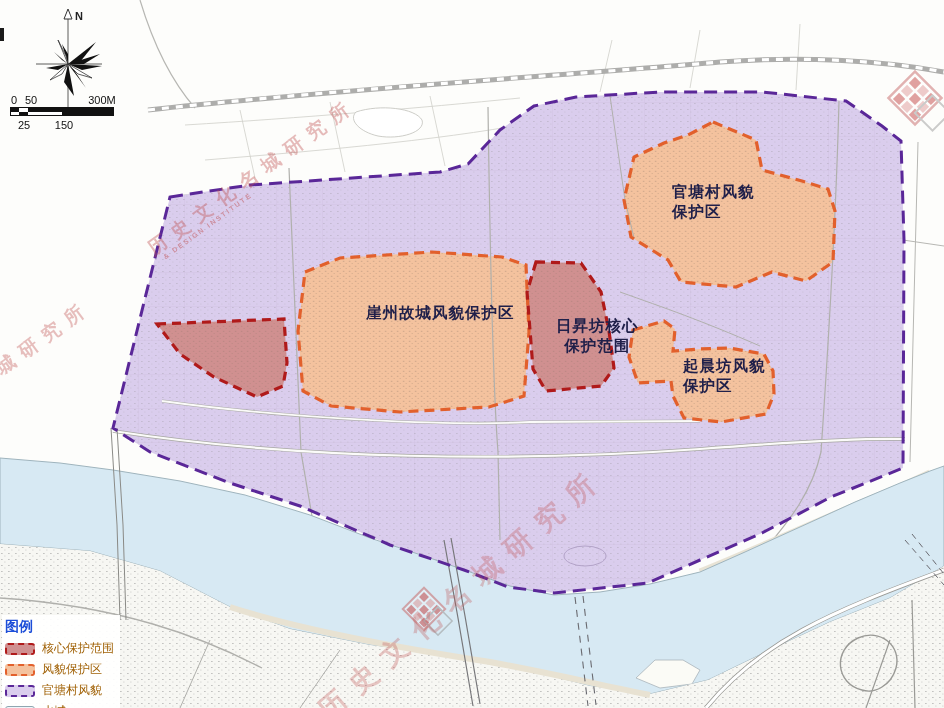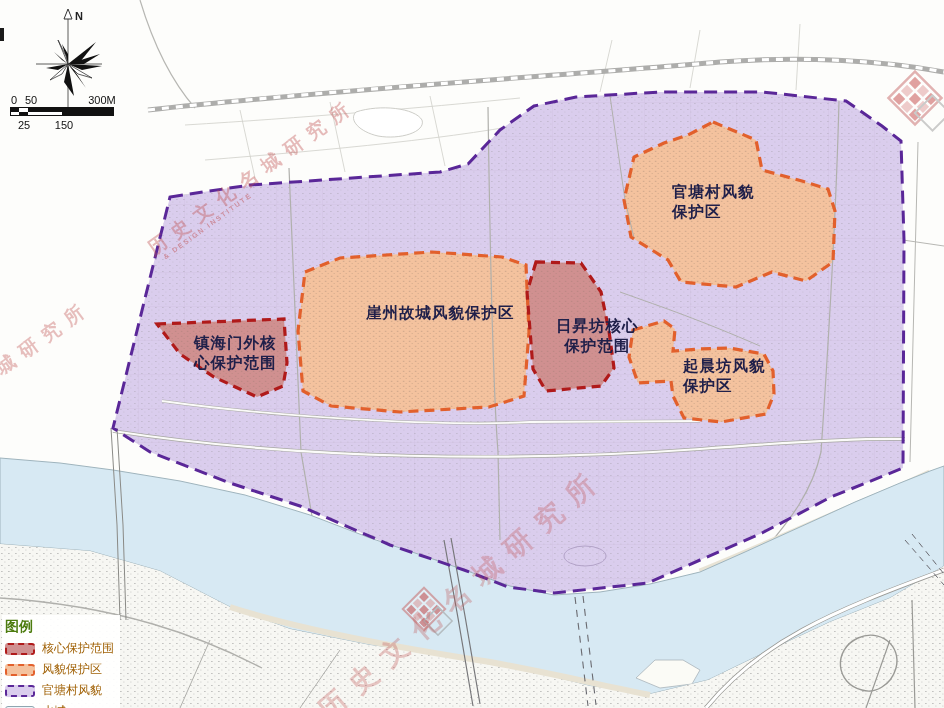--- a/index.html
+++ b/index.html
@@ -36,21 +36,21 @@
   .scalebar .labels-top,.scalebar .labels-bottom{position:relative;height:13px;}
   .scalebar .labels-top span,.scalebar .labels-bottom span{position:absolute;transform:translateX(-50%);}
   .sb-bar{position:relative;width:104px;height:9px;border:1px solid #111;box-sizing:border-box;
           display:flex;flex-direction:column;}
   .sb-row{display:flex;flex:1;}
   .sb-seg{height:100%;}
 
   
   .legend{position:absolute;left:2px;top:615px;background:rgba(255,255,255,.92);
           padding:3px 6px 4px 3px;}
-  .legend .title{font-size:14px;font-weight:bold;color:#4d7c0f;margin-bottom:3px;}
+  .legend .title{font-size:14px;font-weight:bold;color:#1d4ed8;margin-bottom:3px;}
   .legend .row{display:flex;align-items:center;gap:7px;margin:4px 0;}
   .legend .row .lbl{font-size:12px;color:#a16207;white-space:nowrap;}
   .sw{width:30px;height:12px;border-radius:3px;box-sizing:border-box;flex:none;}
   .sw.core{border:2px dashed var(--core-border,#b01a1a);background:var(--core-fill,#d09090);}
   .sw.style{border:2px dashed var(--style-border,#e2602c);background:var(--style-fill,#f4c29e);}
   .sw.control{border:2px dashed var(--control-border,#5a2798);background:var(--control-fill,#dacded);}
   .sw.water{border:1px solid #8fa6b0;background:#eef6fa;}
 </style>
 </head>
 <body>
@@ -191,22 +191,20 @@
 
   <div class="wm cn3">历史文化名城研究所</div>
 
   <div class="region-label" style="left:366px;top:303px;white-space:nowrap;">崖州故城风貌保护区</div>
   <div class="region-label" style="left:556px;top:316px;text-align:center;">日昇坊核心
 保护范围</div>
   <div class="region-label" style="left:672px;top:182px;">官塘村风貌
 保护区</div>
   <div class="region-label" style="left:683px;top:356px;">起晨坊风貌
 保护区</div>
-  <div class="region-label" style="left:194px;top:333px;">镇海门外核
-心保护范围</div>
 
   <svg class="compass" width="84" height="112" viewBox="0 0 84 112">
     <line x1="40" y1="8" x2="40" y2="104" stroke="#333" stroke-width="0.8"></line>
     <line x1="8" y1="60" x2="74" y2="60" stroke="#333" stroke-width="0.8"></line>
     <polygon points="40,5 36,15 44,15" fill="#fff" stroke="#333" stroke-width="1"></polygon>
     <text class="n" x="47" y="16">N</text>
     <g fill="#111">
       <polygon points="40,60 68,38 52,58"></polygon>
       <polygon points="40,60 72,50 56,60"></polygon>
       <polygon points="40,60 74,62 54,66"></polygon>

